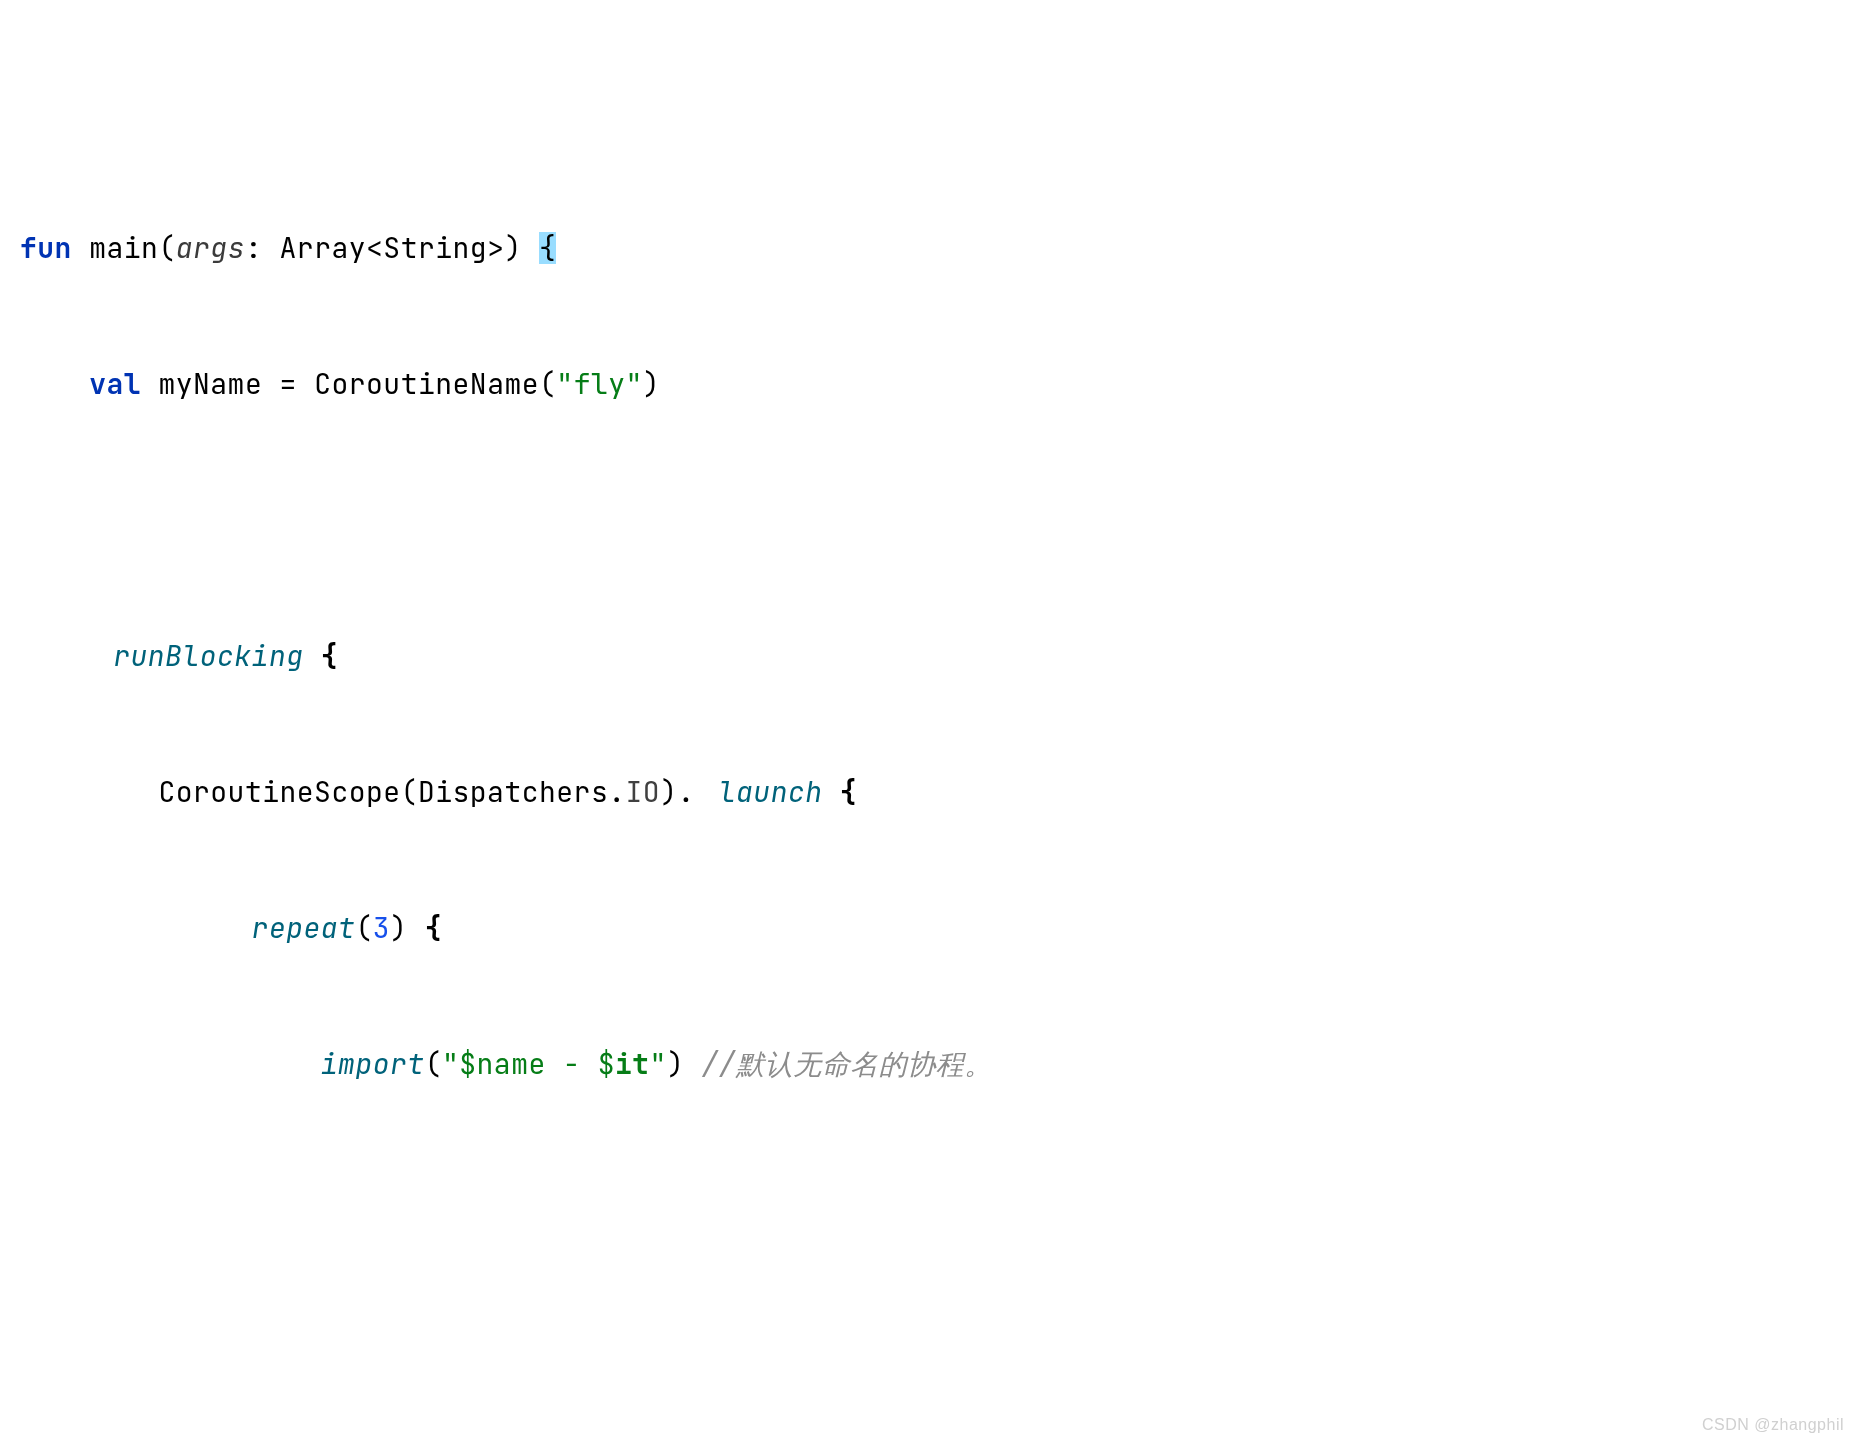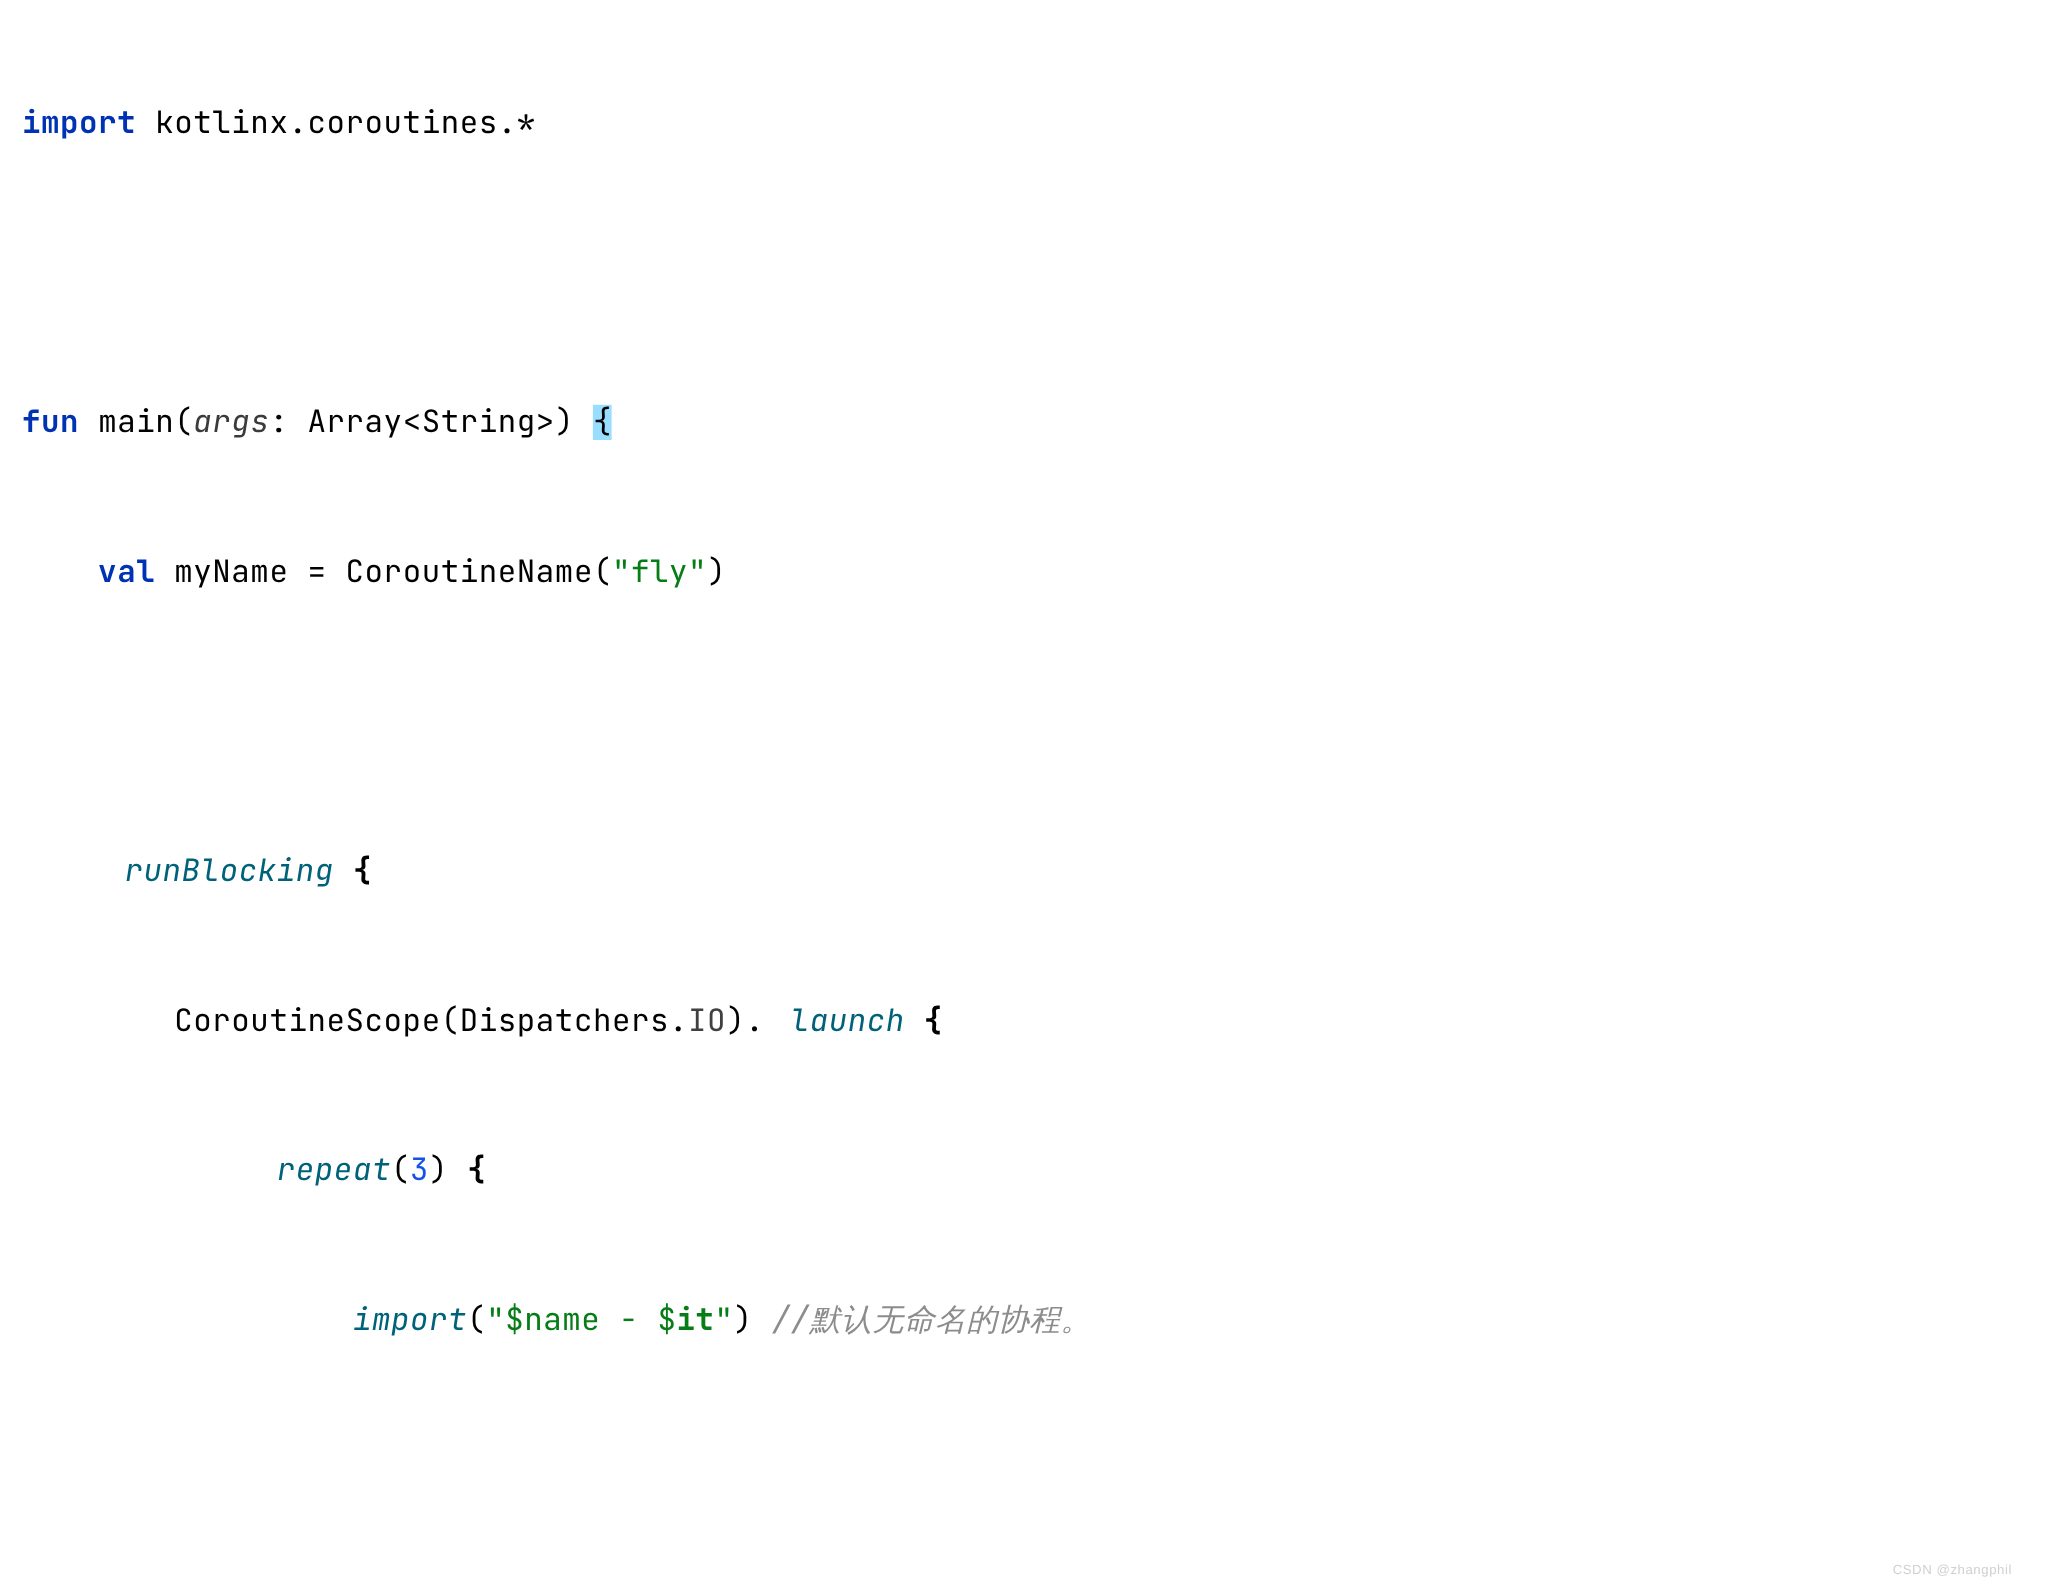--- a/index.html
+++ b/index.html
@@ -35,43 +35,42 @@
   .cmt  { color: #8c8c8c; font-style: italic; } 
   .bold { font-weight: 700; }
   .hl-brace {
     background: #99ddff;
     display: inline-block;
     line-height: 1;
     padding: 2px 0;
   }
   .watermark {
     position: absolute;
-    right: 32px;
+    right: 17px;
     bottom: 10px;
     font-family: Arial, sans-serif;
-    font-size: 12px;
+    font-size: 16px;
     color: #d0d0d0;
     letter-spacing: 0.5px;
   }
   .last-line-hl {
     position: absolute;
     left: 0;
     width: 1861px;
     height: 64px;
     background: #fcfaed;
     z-index: -1;
   }
 </style>
 </head>
 <body>
 
 <div class="last-line-hl" style="top:1372px;"></div>
 
 <div class="code-area">
-<span class="line"><span class="kw">import</span><span class="id"> kotlinx.coroutines.*</span></span>
 <span class="line"></span>
 <span class="line"><span class="kw">fun</span><span class="id"> main</span><span class="op">(</span><span class="param">args</span><span class="id">: Array&lt;String&gt;</span><span class="op">)</span><span> </span><span class="op hl-brace">{</span></span>
 <span class="line"><span>    </span><span class="kw">val</span><span class="id"> myName = </span><span class="id">CoroutineName</span><span class="op">(</span><span class="str">"fly"</span><span class="op">)</span></span>
 <span class="line"></span>
 <span class="line"><span>    </span><span class="fn">runBlocking</span><span> </span><span class="op bold">{</span></span>
 <span class="line"><span>        </span><span class="cls">CoroutineScope</span><span class="id">(Dispatchers.</span><span class="prop cls">IO</span><span class="id">).</span><span class="fn">launch</span><span> </span><span class="op bold">{</span></span>
 <span class="line"><span>            </span><span class="fn">repeat</span><span class="op">(</span><span class="num">3</span><span class="op">)</span><span> </span><span class="op bold">{</span></span>
 <span class="line"><span>                </span><span class="fn">import</span><span class="op">(</span><span class="str">"</span><span class="str">$name</span><span class="str"> - </span><span class="str">$</span><span class="str bold">it</span><span class="str">"</span><span class="op">)</span><span> </span><span class="cmt">//默认无命名的协程。</span></span>
 <span class="line"></span>
 

